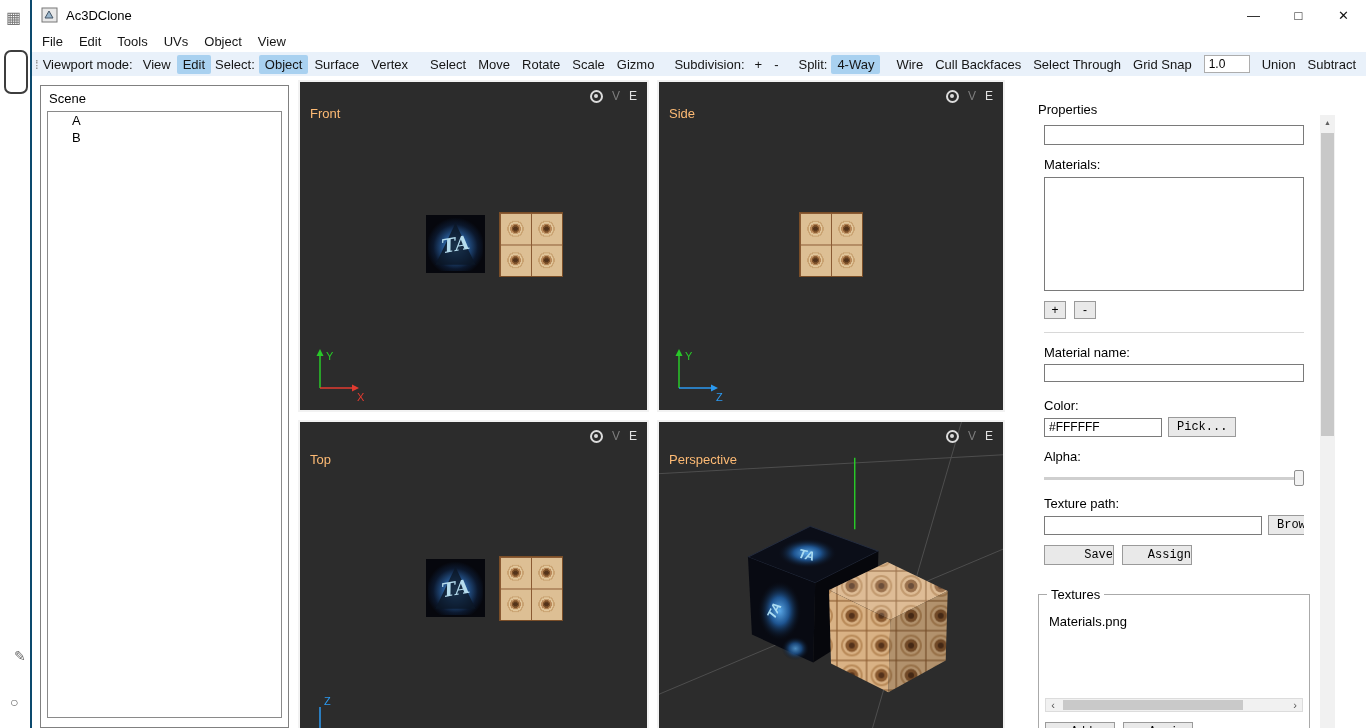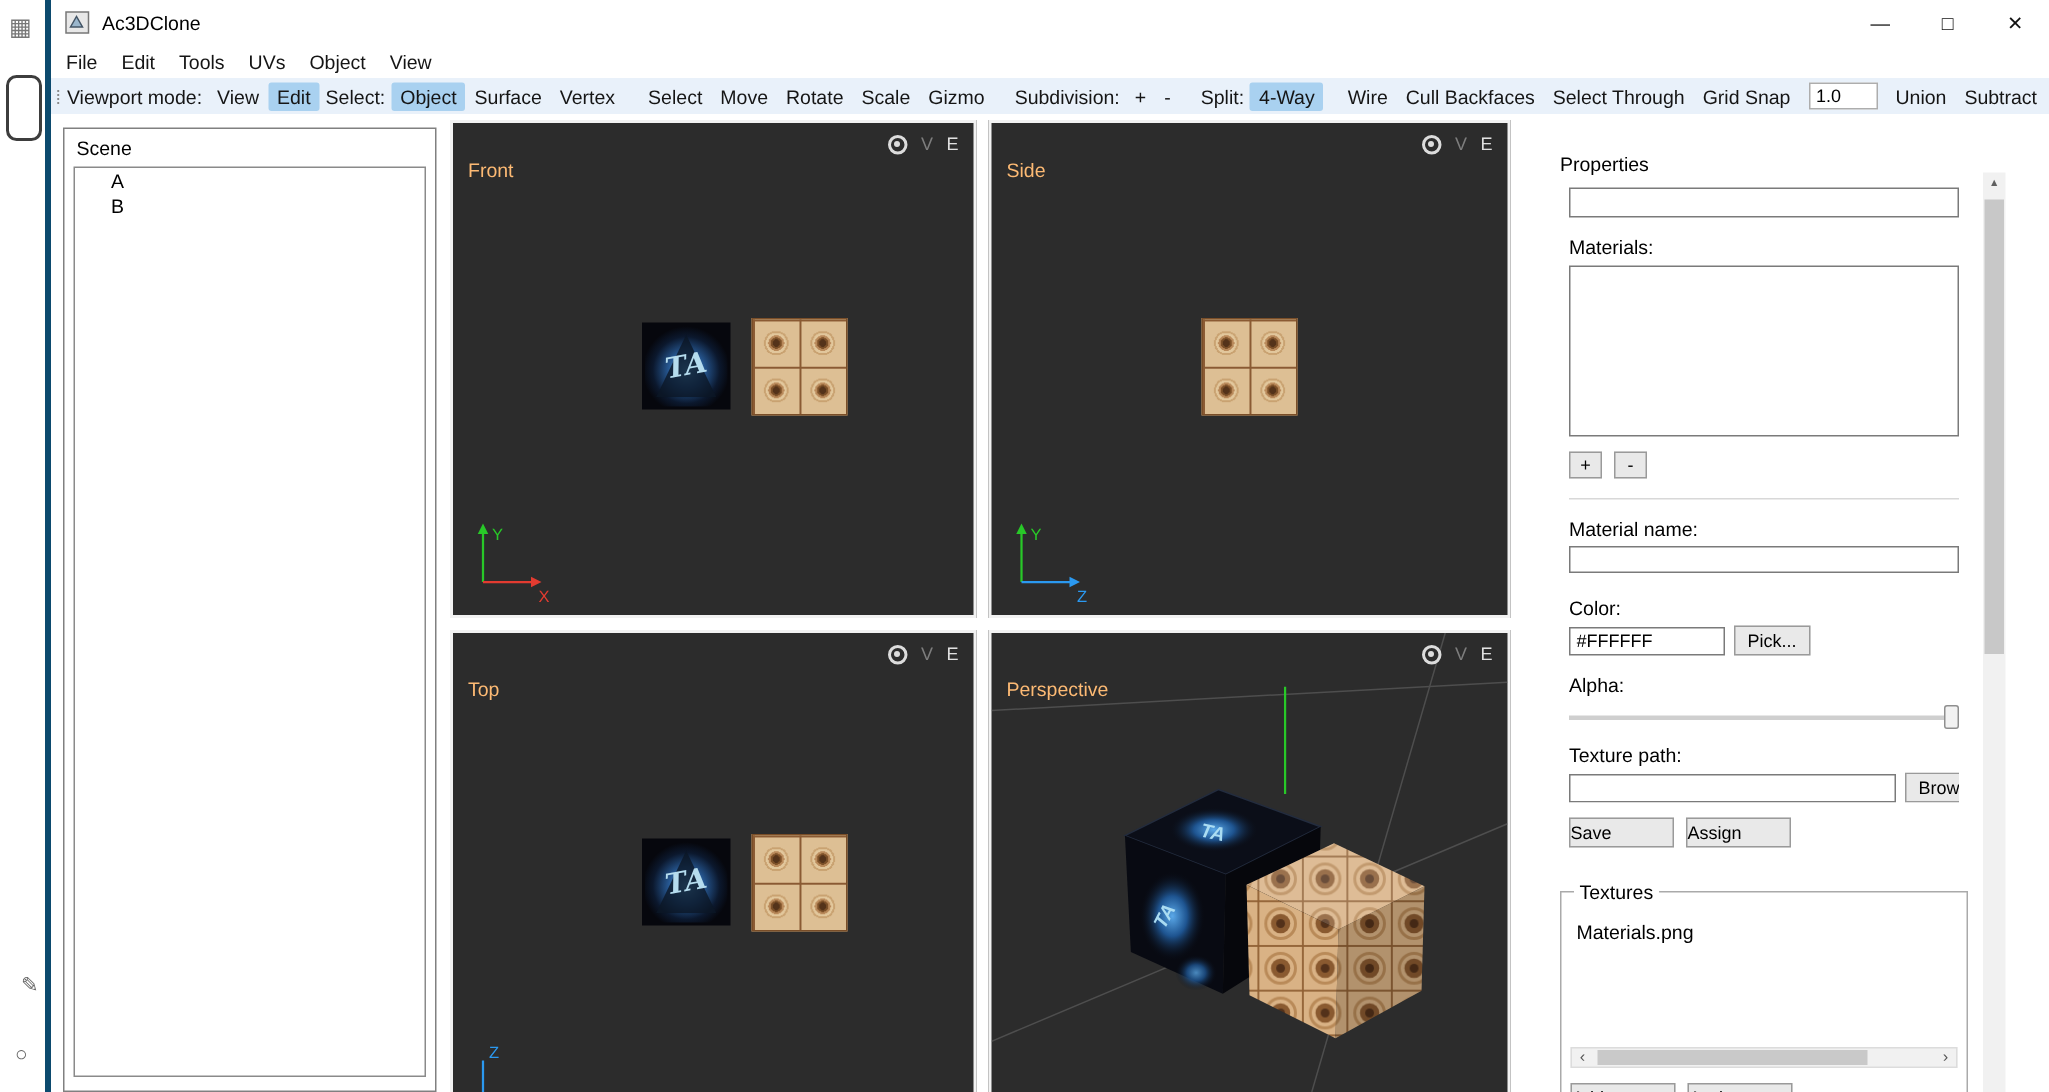--- a/index.html
+++ b/index.html
@@ -8,21 +8,21 @@
   .screen{position:relative;width:1366px;height:728px;overflow:hidden;background:#fff}
 
   
   .bg-strip{position:absolute;left:0;top:0;width:30px;height:728px;background:#fff}
   .bg-strip .grid-ic{position:absolute;left:6px;top:8px;font-size:16px;color:#777}
   .bg-strip .boxed{position:absolute;left:4px;top:50px;width:24px;height:44px;border:2px solid #3d3d3d;border-radius:7px;background:#fff}
   .bg-strip .pen-ic{position:absolute;left:14px;top:648px;font-size:14px;color:#666}
   .bg-strip .circ-ic{position:absolute;left:10px;top:694px;font-size:14px;color:#666}
 
   
-  .window{position:absolute;left:30px;top:0;width:1336px;height:728px;background:#fff;border-left:4px solid #0c4a6e}
+  .window{position:absolute;left:30px;top:0;width:1336px;height:728px;background:#fff;border-left:2px solid #0c4a6e}
   .titlebar{position:relative;height:30px;display:flex;align-items:center;background:#fff}
   .app-icon{margin-left:9px;width:17px;height:16px;display:inline-block}
   .title-text{margin-left:8px;font-size:13px}
   .win-controls{position:absolute;right:0;top:0;height:30px;display:flex}
   .win-btn{width:45px;height:30px;display:flex;align-items:center;justify-content:center;font-size:13px;color:#111;background:transparent;border:0}
 
   .menubar{display:flex;align-items:center;height:22px;padding-left:2px;background:#fff}
   .menu-item{padding:2px 8px;color:#151515}
 
   .toolbar{display:flex;align-items:center;height:24px;background:#e9f1fa;padding-left:3px;white-space:nowrap;font-size:13px;color:#151515;overflow:hidden}
@@ -78,30 +78,30 @@
   .props-title{margin:14px 0 0 6px}
   .pc{margin-left:12px;width:260px}
   .txt{display:block;width:100%;height:20px;border:1px solid #7a7a7a;background:#fff;font-size:12px;padding:0 4px;font-family:inherit}
   .partial{margin-top:8px}
   .lbl{margin-top:12px}
   .materials-list{margin-top:5px;height:114px;border:1px solid #7a7a7a;background:#fff}
   .row{display:flex;align-items:center;margin-top:4px}
   .mt10{margin-top:10px}
   .sbtn{width:22px;height:18px;border:1px solid #9a9a9a;background:#e9e9e9;font-size:12px;margin-right:8px;font-family:inherit}
   .sep{margin-top:13px;border-top:1px solid #d8d8d8}
-  .btn{height:20px;border:1px solid #9a9a9a;background:#e9e9e9;font-size:12px;padding:0 8px;font-family:Liberation Sans, sans-serif;white-space:nowrap}
-  .color-input{width:104px;flex:none}
+  .btn{height:20px;border:1px solid #9a9a9a;background:#e9e9e9;font-size:12px;padding:0 8px;font-family:Liberation Mono, monospace;white-space:nowrap}
+  .color-input{width:118px;flex:none}
   .pick{margin-left:6px;flex:none}
   .slider{position:relative;height:16px;margin-top:6px}
   .slider .track{position:absolute;left:0;right:0;top:7px;height:3px;background:#cfcfcf}
   .slider .handle{position:absolute;right:0;top:0;width:10px;height:16px;background:#f2f2f2;border:1px solid #8f8f8f;border-radius:2px}
   .clip-row{overflow:hidden;flex-wrap:nowrap;width:260px}
   .path-input{width:218px;flex:none}
   .browse{margin-left:6px;flex:none;min-width:52px}
-  .w70{width:70px;margin-right:8px;padding:0;text-align:left}
+  .w70{width:70px;margin-right:8px;padding:0;text-align:right}
   .textures{margin:22px 0 0 -6px;width:272px;border:1px solid #aaa;padding:2px 6px 10px;background:#fff}
   .textures legend{padding:0 4px;margin-left:2px;font-size:13px}
   .tex-list{height:94px;overflow:hidden;background:#fff;padding-top:8px}
   .tex-item{padding:2px 4px;white-space:nowrap;overflow:hidden}
   .hscroll{display:flex;align-items:center;height:14px;background:#f1f1f1;border:1px solid #dcdcdc}
   .harrow{width:14px;text-align:center;font-size:11px;color:#555;line-height:12px;flex:none}
   .hthumb{height:10px;background:#c9c9c9;flex:0 0 180px;margin-left:3px;margin-right:auto}
 
   .vscroll{position:absolute;left:1288px;top:115px;width:15px;height:613px;background:#f1f1f1}
   .varrow{height:15px;display:flex;align-items:center;justify-content:center;font-size:7px;color:#606060}

